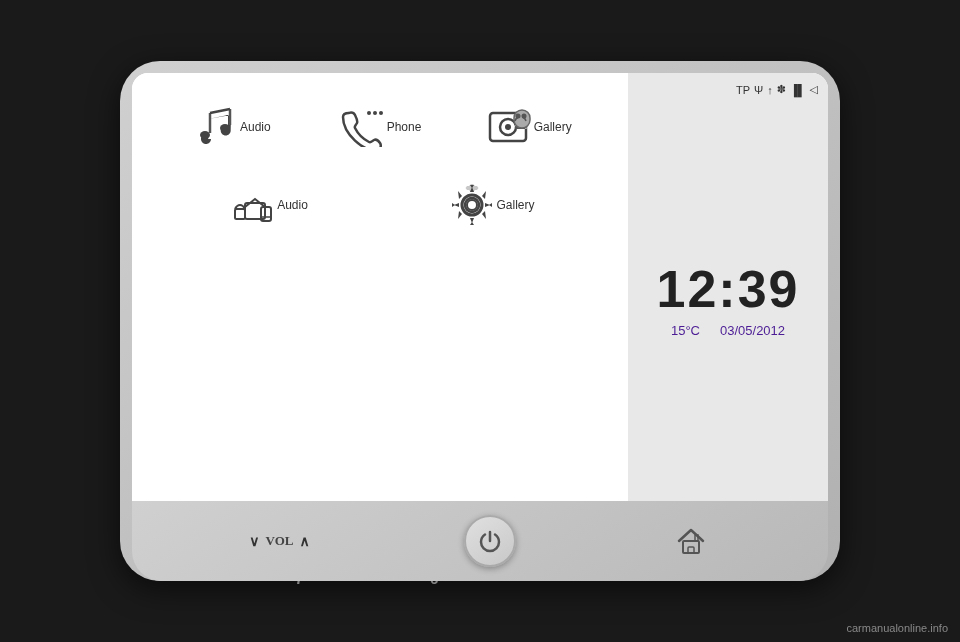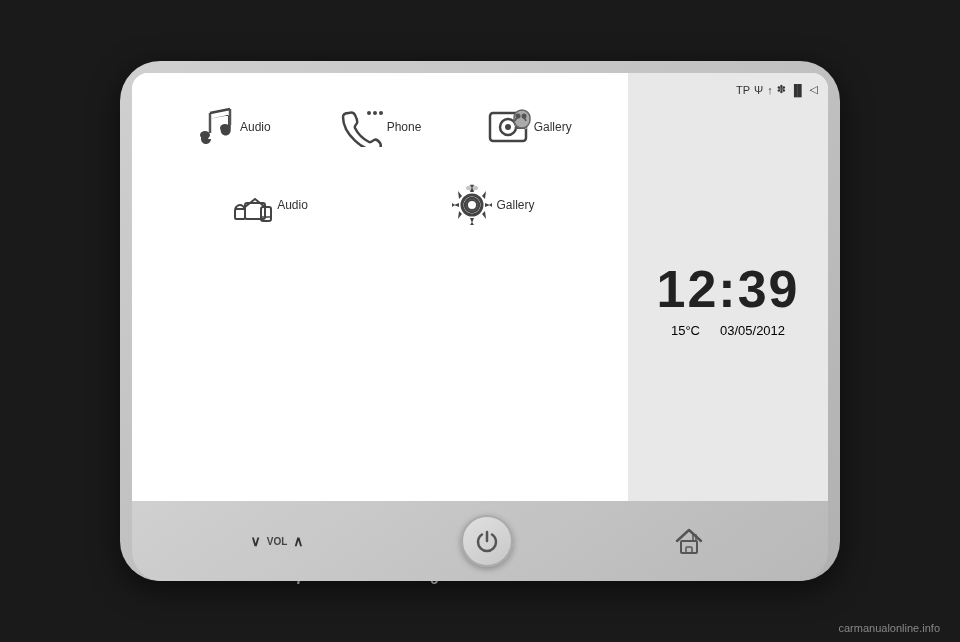--- a/index.html
+++ b/index.html
@@ -114,21 +114,21 @@
       font-size: 52px;
       font-weight: bold;
       color: #222;
       letter-spacing: 2px;
     }
 
     .clock-info {
       display: flex;
       gap: 20px;
       font-size: 13px;
-      color: #000000;
+      color: #4c1d95;
       margin-top: 4px;
     }
 
     .bottom-controls {
       width: 100%;
       height: 80px;
       background: linear-gradient(145deg, #d0d0d0, #b8b8b8);
       border-radius: 0 0 30px 30px;
       display: flex;
       align-items: center;
@@ -144,23 +144,24 @@
     }
 
     .vol-arrow {
       font-size: 14px;
       color: #333;
       cursor: pointer;
       font-weight: bold;
     }
 
     .vol-label {
-      font-size: 10px;
+      font-size: 13px;
       color: #444;
       font-weight: bold;
+      font-family: Liberation Serif, serif;
     }
 
     .power-button {
       width: 52px;
       height: 52px;
       border-radius: 50%;
       background: linear-gradient(145deg, #e0e0e0, #c8c8c8);
       border: 2px solid #aaa;
       display: flex;
       align-items: center;
@@ -191,21 +192,21 @@
     .num-label {
       position: absolute;
       font-size: 15px;
       color: #ddd;
       font-weight: bold;
     }
 
     .watermark {
       position: absolute;
       bottom: 8px;
-      right: 20px;
+      right: 12px;
       font-size: 11px;
       color: #888;
     }
 
     .second-row-grid {
       display: grid;
       grid-template-columns: repeat(2, 1fr);
       gap: 10px 0;
     }
   </style>

